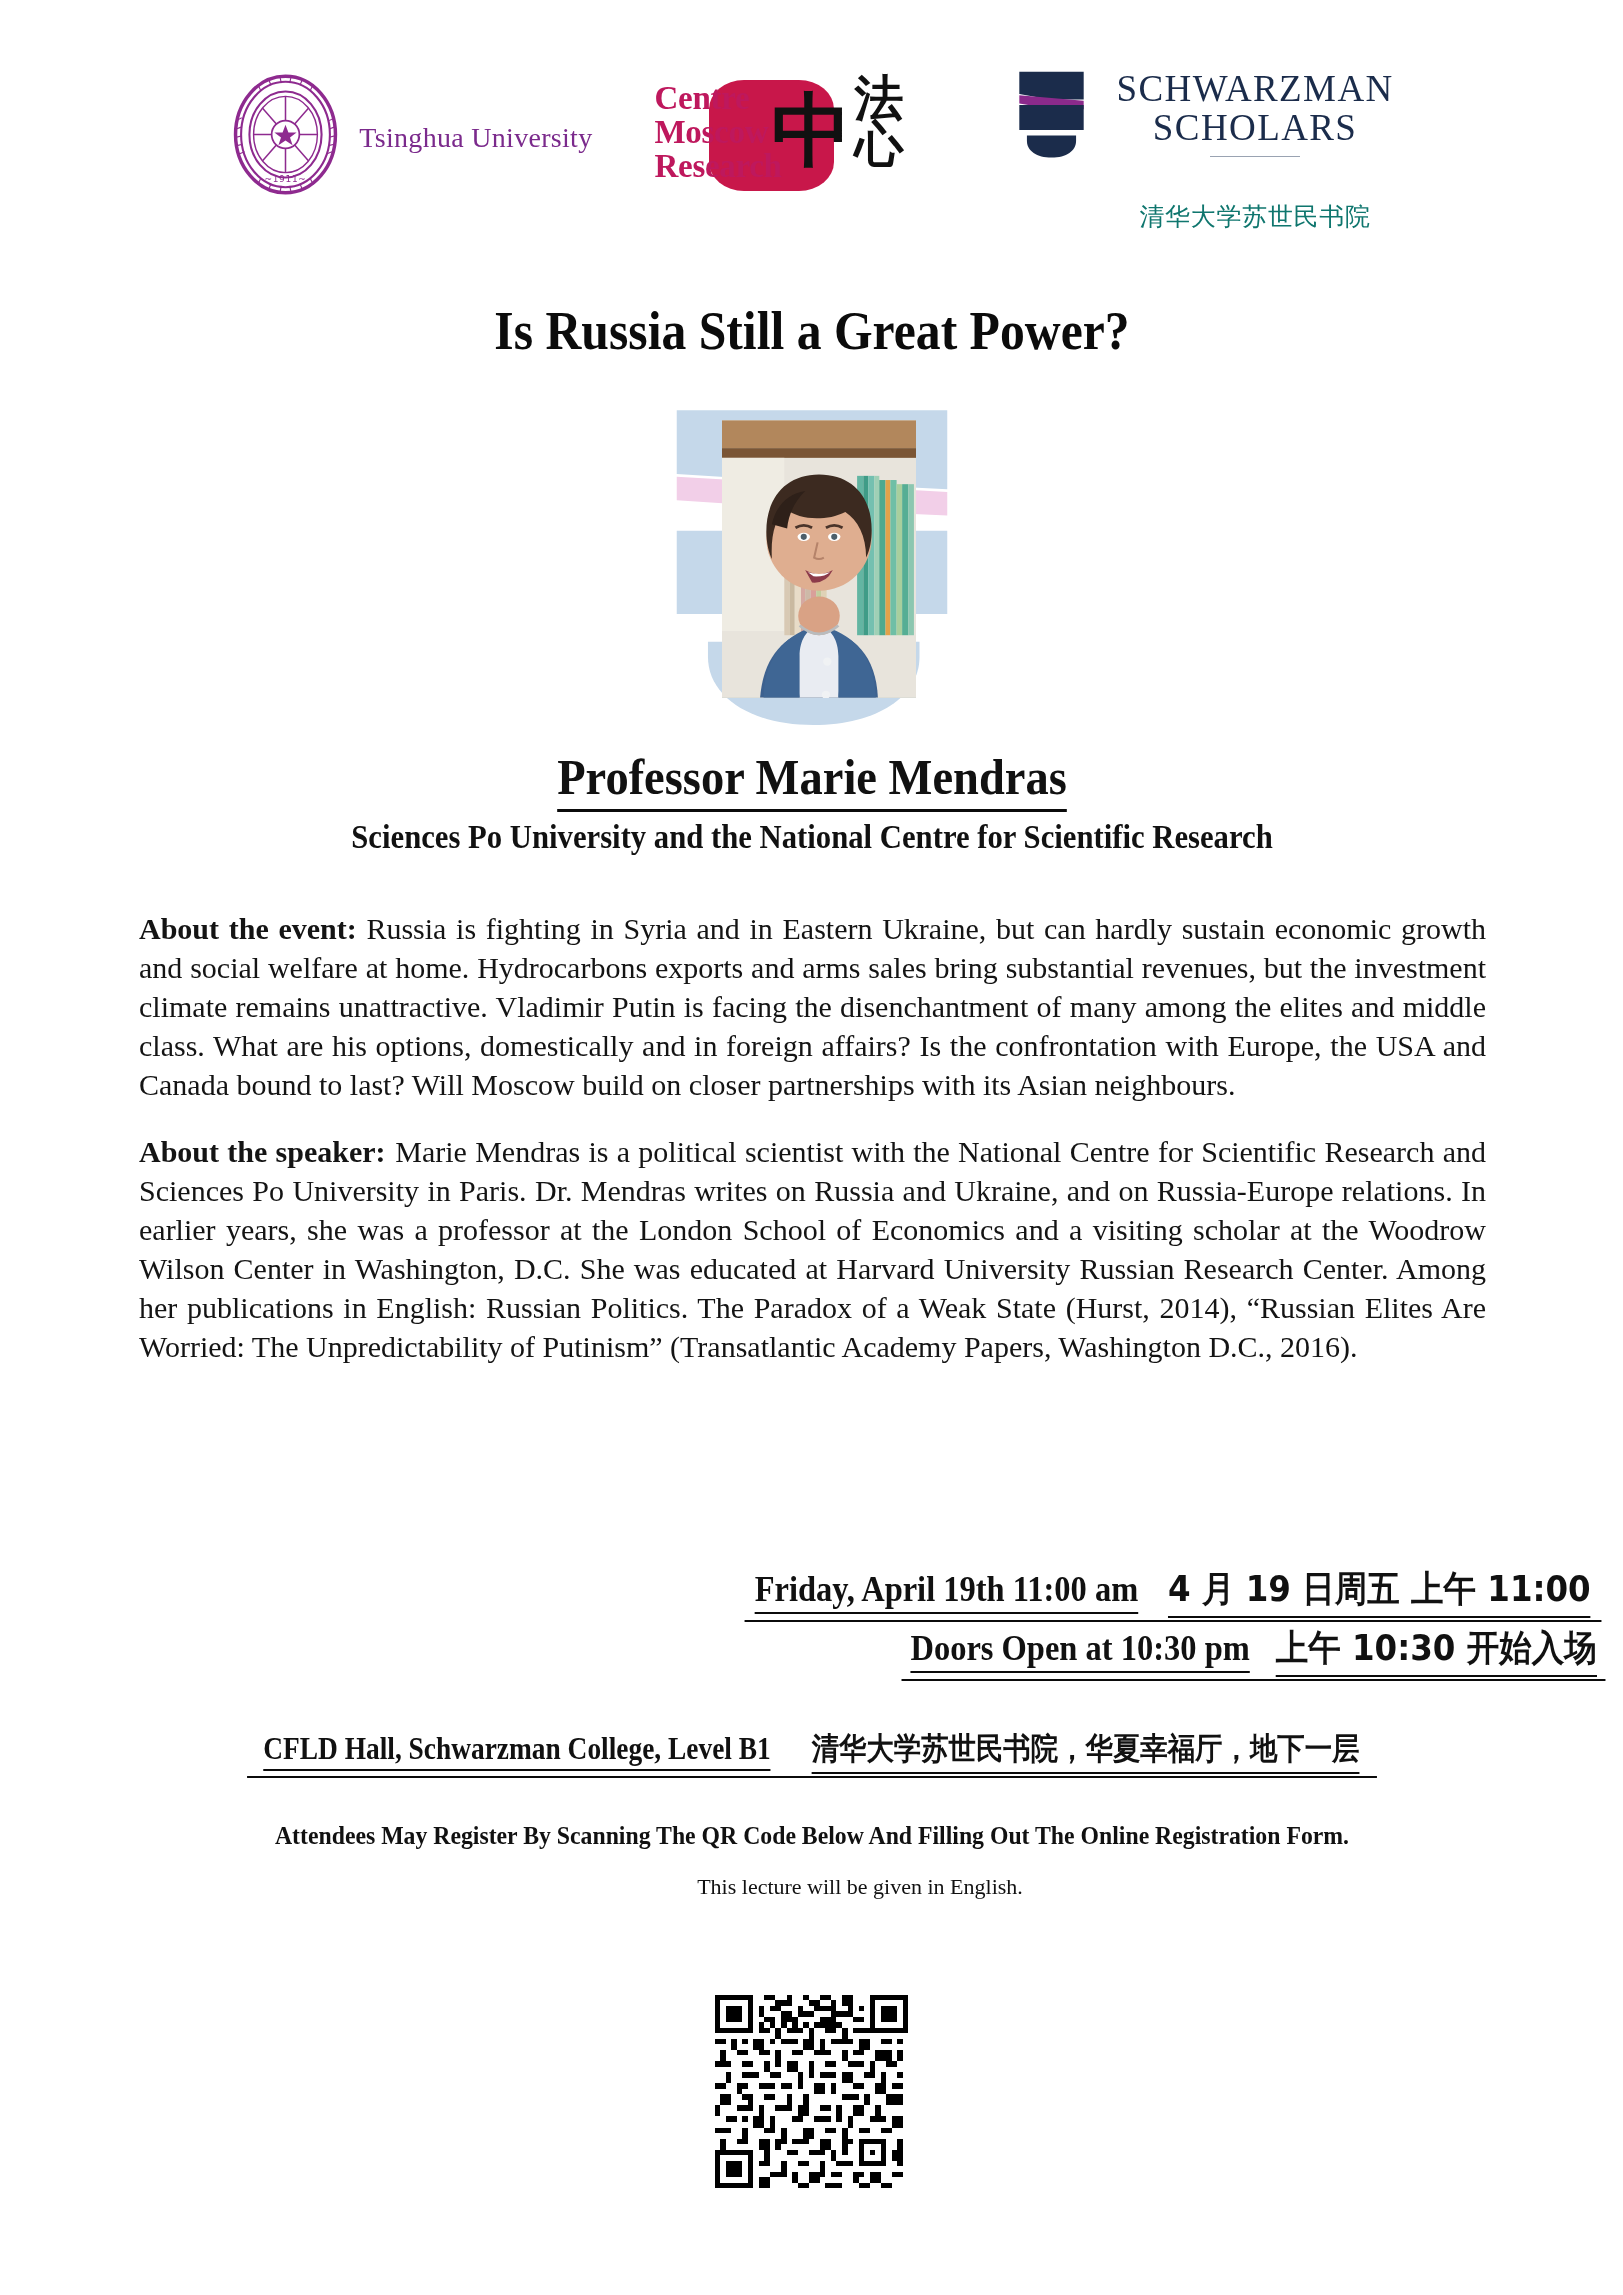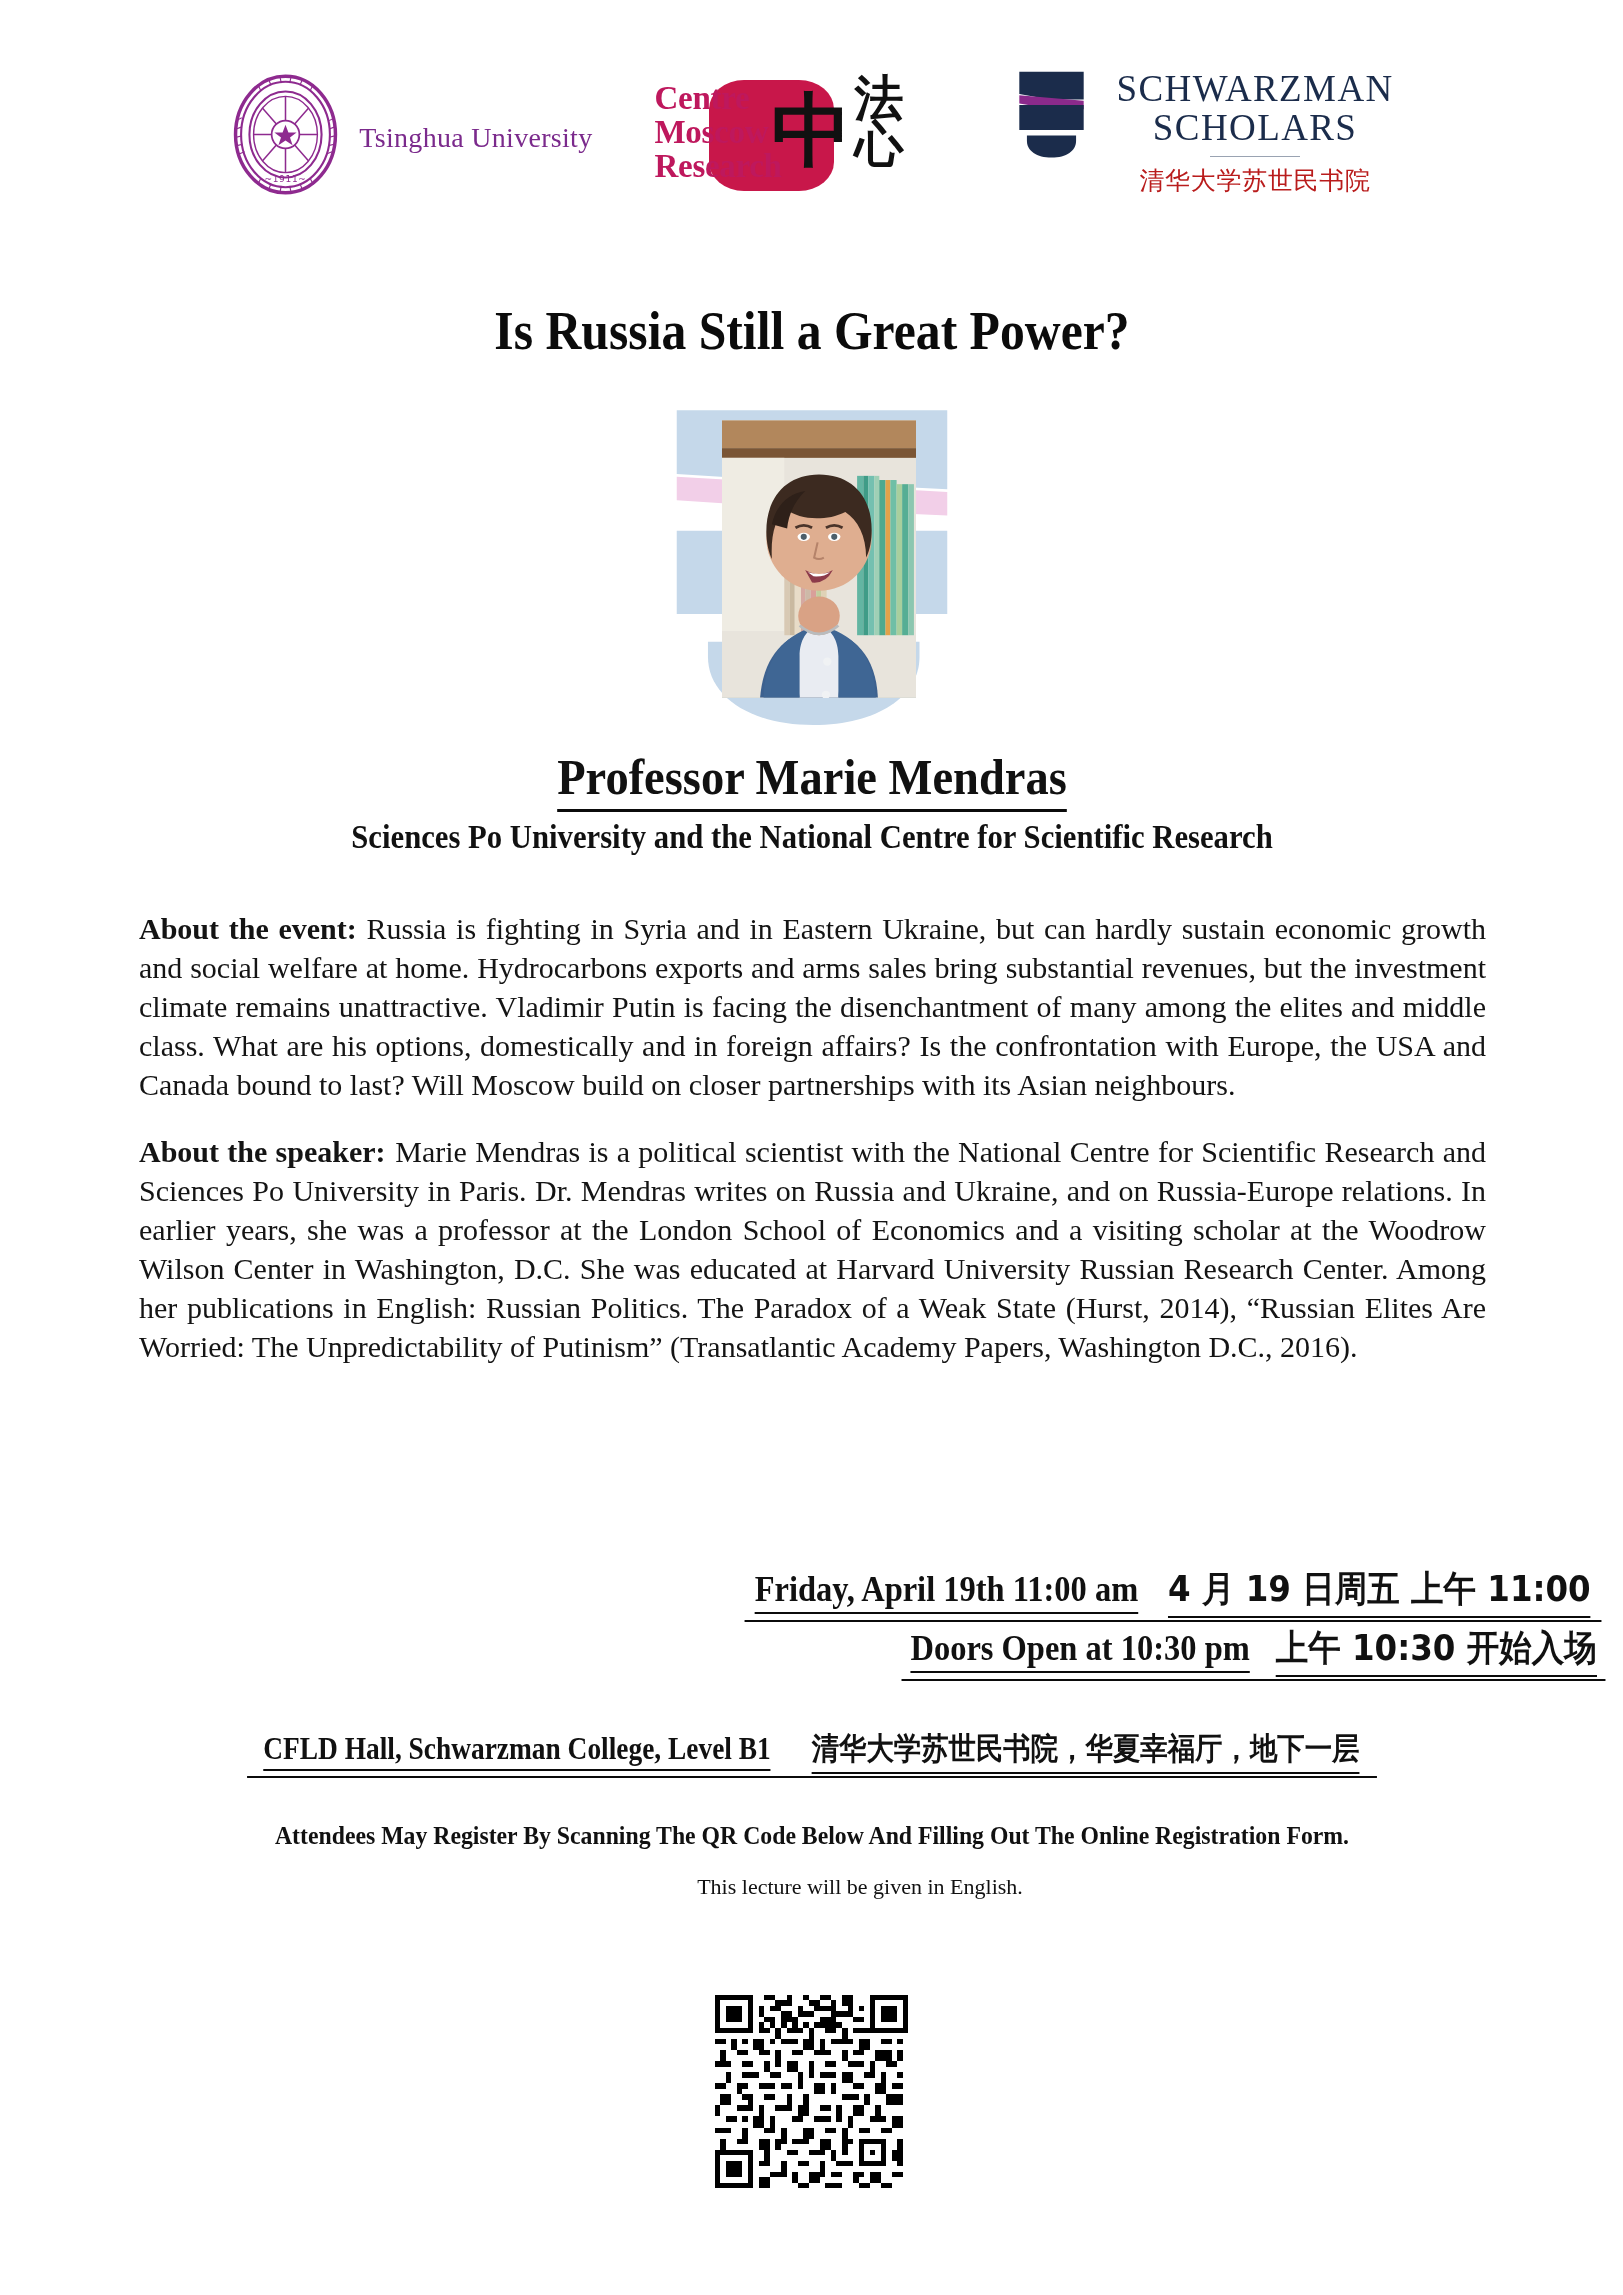--- a/index.html
+++ b/index.html
@@ -132,22 +132,23 @@
   }
   .sz-rule {
     width: 90px;
     height: 1.4px;
     background: #9aa3b2;
     margin: 8.3px 0 7px 0;
   }
   .sz-cn {
     font-family: "DejaVu Sans", sans-serif;
     font-size: 25px;
-    color: #b91c1c;
+    color: #0f766e;
     letter-spacing: 0.7px;
+    margin-top: 36px;
   }
 
   
   .poster-title {
     position: absolute;
     top: 300px;
     left: 0;
     width: 1624px;
     text-align: center;
     font-family: "Liberation Serif", "DejaVu Serif", serif;

